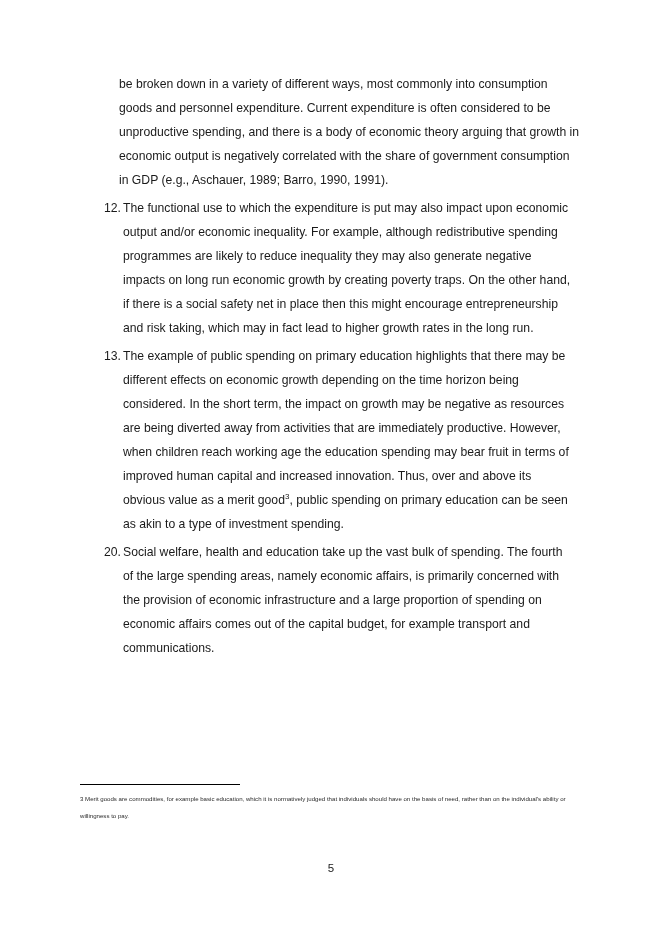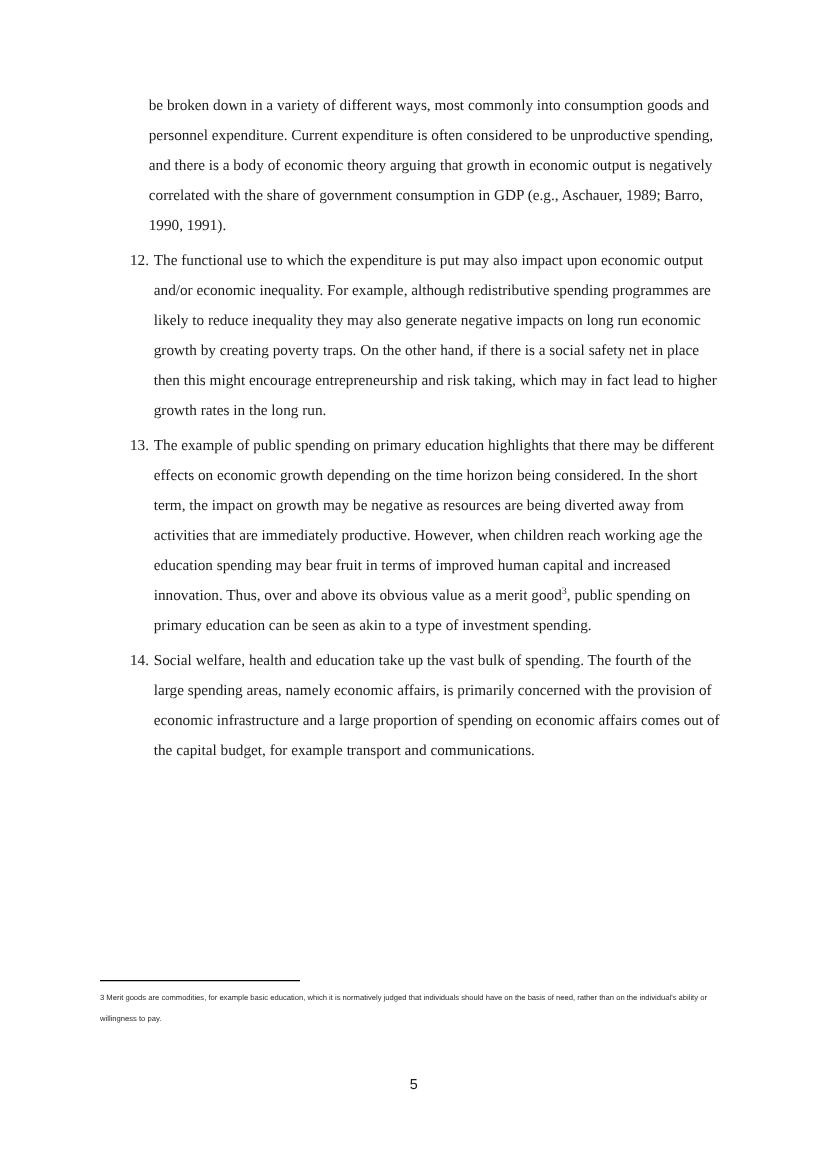--- a/index.html
+++ b/index.html
@@ -19,21 +19,20 @@
     overflow: hidden;
   }
   .body-text {
     position: absolute;
     left: 100px;
     top: 72px;
     width: 480px;
     color: #1a1a1a;
     font-size: 12.2px;
     line-height: 24px;
-    font-family: Liberation Serif, serif;
   }
   
   .para-cont {
     margin: 0 0 0 19px;
     text-align: left;
   }
   ol.numbered {
     list-style: none;
     margin: 0;
     padding: 0;
@@ -96,21 +95,21 @@
 
       <li>
         <span class="num">12.</span><span>The functional use to which the expenditure is put may also impact upon economic output and/or economic inequality. For example, although redistributive spending programmes are likely to reduce inequality they may also generate negative impacts on long run economic growth by creating poverty traps. On the other hand, if there is a social safety net in place then this might encourage entrepreneurship and risk taking, which may in fact lead to higher growth rates in the long run.</span>
       </li>
 
       <li>
         <span class="num">13.</span><span>The example of public spending on primary education highlights that there may be different effects on economic growth depending on the time horizon being considered. In the short term, the impact on growth may be negative as resources are being diverted away from activities that are immediately productive. However, when children reach working age the education spending may bear fruit in terms of improved human capital and increased innovation. Thus, over and above its obvious value as a merit good</span><sup class="fn-ref">3</sup><span>, public spending on primary education can be seen as akin to a type of investment spending.</span>
       </li>
 
       <li>
-        <span class="num">14.</span><span>Social welfare, health and education take up the vast bulk of spending. The fourth of the large spending areas, namely economic affairs, is primarily concerned with the provision of economic infrastructure and a large proportion of spending on economic affairs comes out of the capital budget, for example transport and communications.</span>
+        <span class="num">20.</span><span>Social welfare, health and education take up the vast bulk of spending. The fourth of the large spending areas, namely economic affairs, is primarily concerned with the provision of economic infrastructure and a large proportion of spending on economic affairs comes out of the capital budget, for example transport and communications.</span>
       </li>
 
     </ol>
   </div>
 
   <div class="footnote-sep"></div>
 
   <div class="footnote">3 Merit goods are commodities, for example basic education, which it is normatively judged that individuals should have on the basis of need, rather than on the individual's ability or willingness to pay.</div>
 
   <div class="page-number">5</div>

